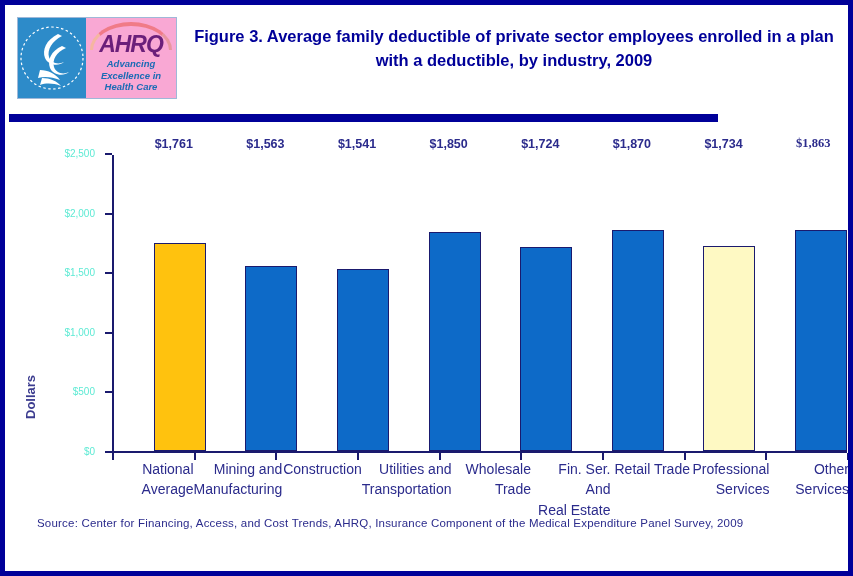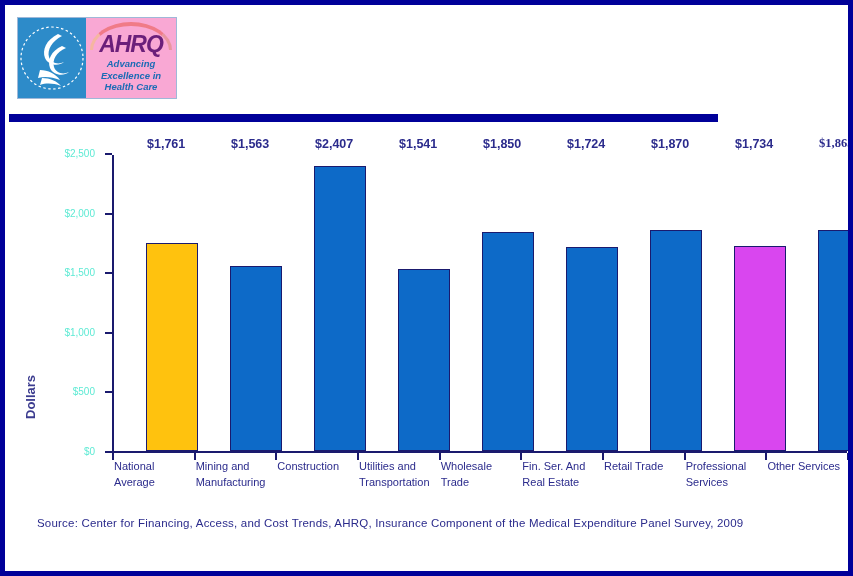--- a/index.html
+++ b/index.html
@@ -216,22 +216,22 @@
   #xlabels {
     position: absolute;
     left: 105px;
     top: 330px;
     width: 735px;
     display: flex;
     justify-content: space-around;
   }
   .xlabel {
     flex: 1 1 0;
-    text-align: left;
-    font-size: 11px;
+    text-align: right;
+    font-size: 14px;
     color: #2b2b8c;
     line-height: 1.45;
     white-space: pre-line;
   }
   .xtick {
     position: absolute;
     bottom: -7px;
     width: 2px;
     height: 7px;
     background: #1a1a6e;
@@ -267,20 +267,21 @@
         </div>
         <div id="ahrq-mark">
           <div id="ahrq-arc"></div>
           <div id="ahrq-wordmark">AHRQ</div>
           <div id="ahrq-tagline">Advancing
 Excellence in
 Health Care</div>
         </div>
       </div>
 
+      <div id="title">Figure 3. Average family deductible of private sector employees enrolled in a plan with a deductible, by industry, 2009</div>
     </div>
 
     <div id="divider-bar"></div>
 
     <div id="chart-area">
       <div id="y-axis-title">Dollars</div>
 
       <div id="plot">
         <div id="axis-line"></div>
         <div id="baseline"></div>
@@ -309,46 +310,41 @@
               <div class="bar" style="height: 70.44%; background: rgb(255, 194, 14);">
                 <div class="bar-value">$1,761</div>
               </div>
             </div>
             <div class="bar-slot">
               <div class="bar" style="height: 62.52%; background: rgb(13, 106, 200);">
                 <div class="bar-value">$1,563</div>
               </div>
             </div>
             <div class="bar-slot">
-              <div class="bar" style="height: 96.28%; background: rgb(13, 106, 200);">
-                <div class="bar-value">$2,407</div>
-              </div>
-            </div>
-            <div class="bar-slot">
               <div class="bar" style="height: 61.64%; background: rgb(13, 106, 200);">
                 <div class="bar-value">$1,541</div>
               </div>
             </div>
             <div class="bar-slot">
               <div class="bar" style="height: 74%; background: rgb(13, 106, 200);">
                 <div class="bar-value">$1,850</div>
               </div>
             </div>
             <div class="bar-slot">
               <div class="bar" style="height: 68.96%; background: rgb(13, 106, 200);">
                 <div class="bar-value">$1,724</div>
               </div>
             </div>
             <div class="bar-slot">
               <div class="bar" style="height: 74.8%; background: rgb(13, 106, 200); text-decoration: underline;">
                 <div class="bar-value">$1,870</div>
               </div>
             </div>
             <div class="bar-slot">
-              <div class="bar" style="height: 69.36%; background: #d946ef;">
+              <div class="bar" style="height: 69.36%; background: #fef9c3;">
                 <div class="bar-value">$1,734</div>
               </div>
             </div>
             <div class="bar-slot">
               <div class="bar" style="height: 74.52%; background: rgb(13, 106, 200); font-family: Liberation Serif, serif;">
                 <div class="bar-value">$1,863</div>
               </div>
             </div>
           </div>
       <div class="xtick" style="left: 0%;"></div>

